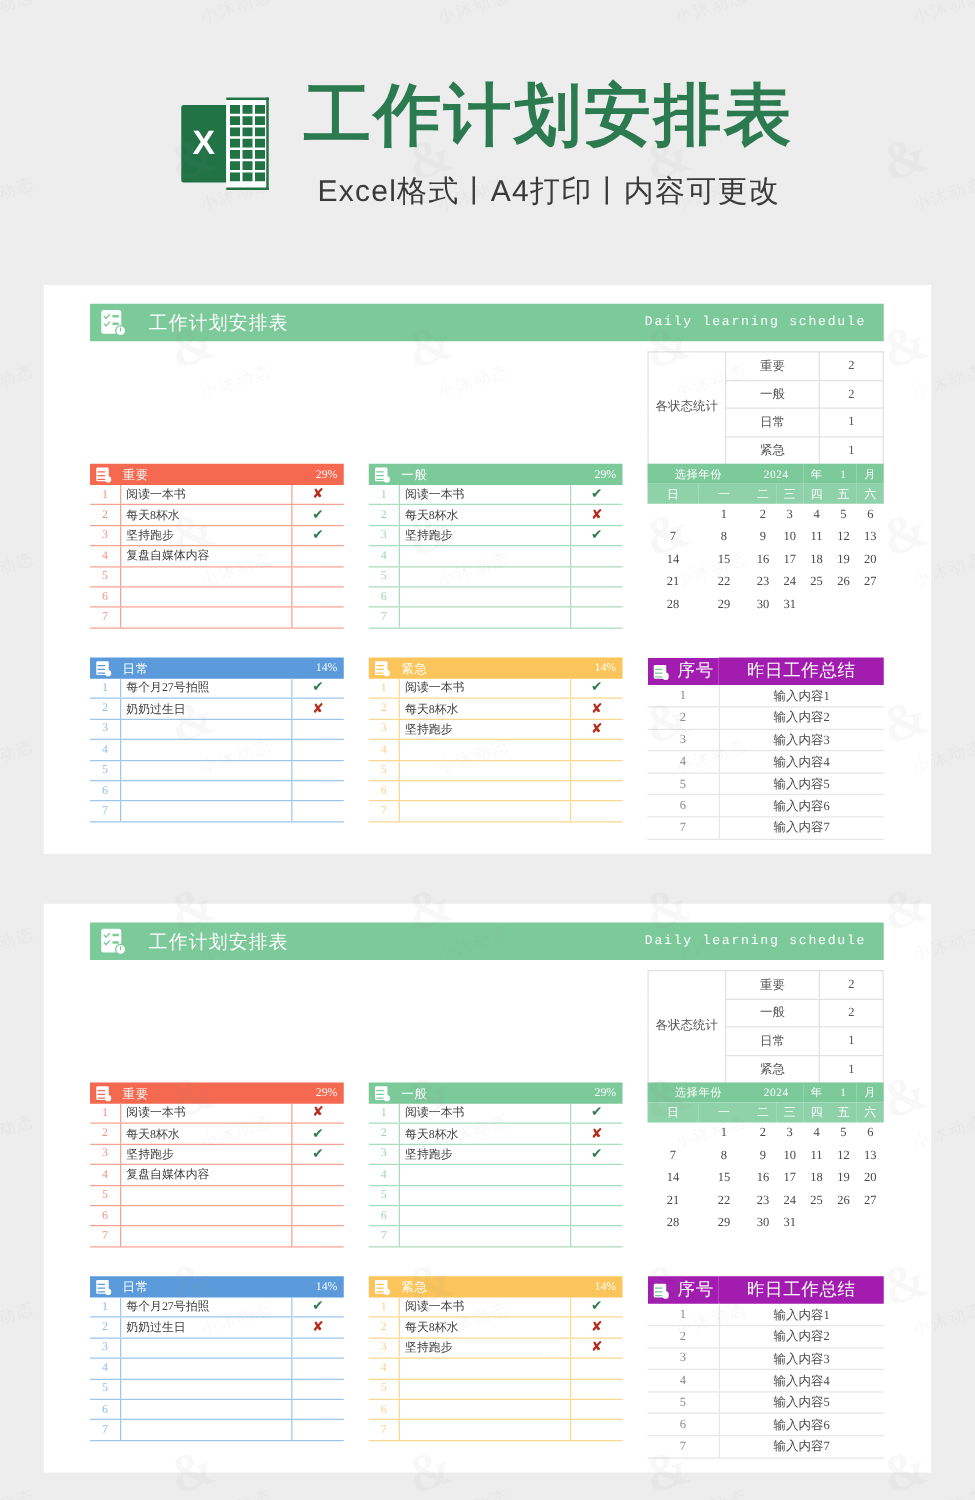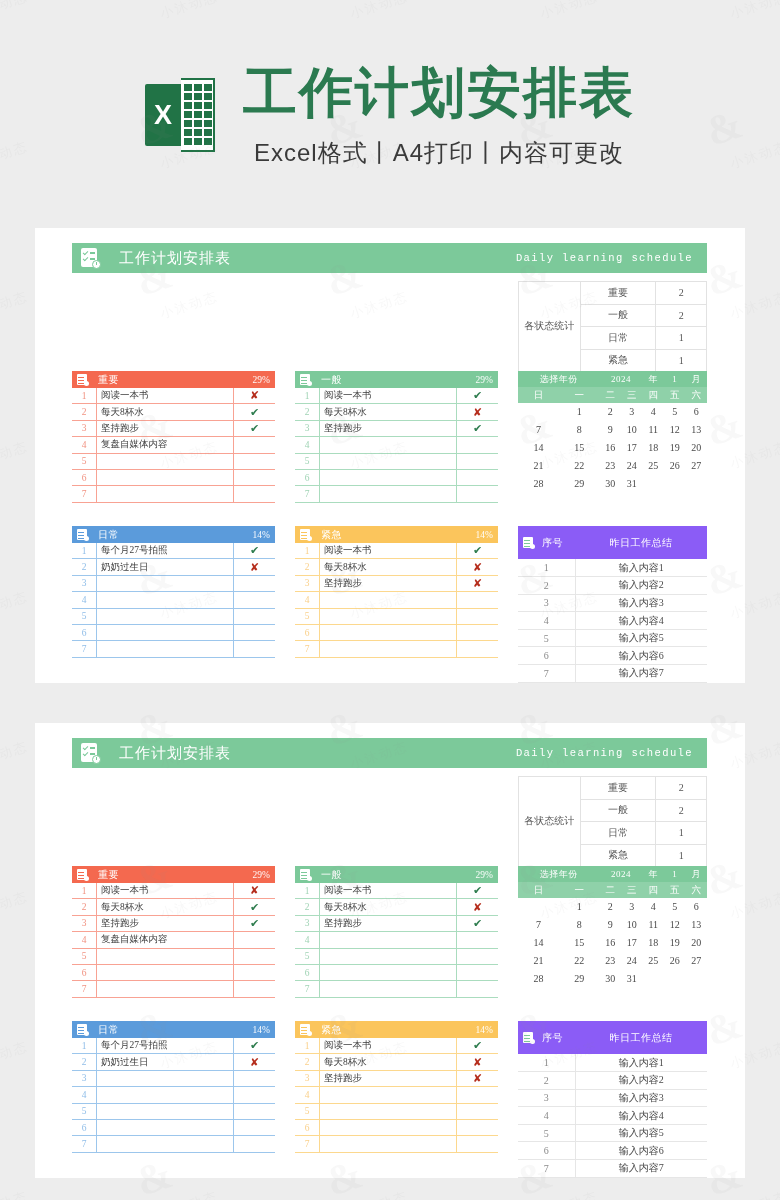--- a/index.html
+++ b/index.html
@@ -347,24 +347,24 @@
 
   
   .summary {
     position: absolute;
     left: 483px; top: 298px;
     width: 189px;
     border-collapse: collapse;
     font-family: "Liberation Serif", "DejaVu Serif", serif;
   }
   .summary thead th {
-    background: #8b5cf6;
+    background: #a21caf;
     color: #fff;
-    height: 33px;
-    font-size: 10px;
+    height: 22px;
+    font-size: 14px;
     font-weight: normal;
     padding: 0;
     letter-spacing: .5px;
   }
   .summary thead th.sum-no { width: 57px; position: relative; }
   .summary thead th.sum-no .hdr-wrap {
     display: flex; align-items: center; justify-content: flex-start;
     padding-left: 4px; gap: 7px;
   }
   .summary thead th .ci2 {

